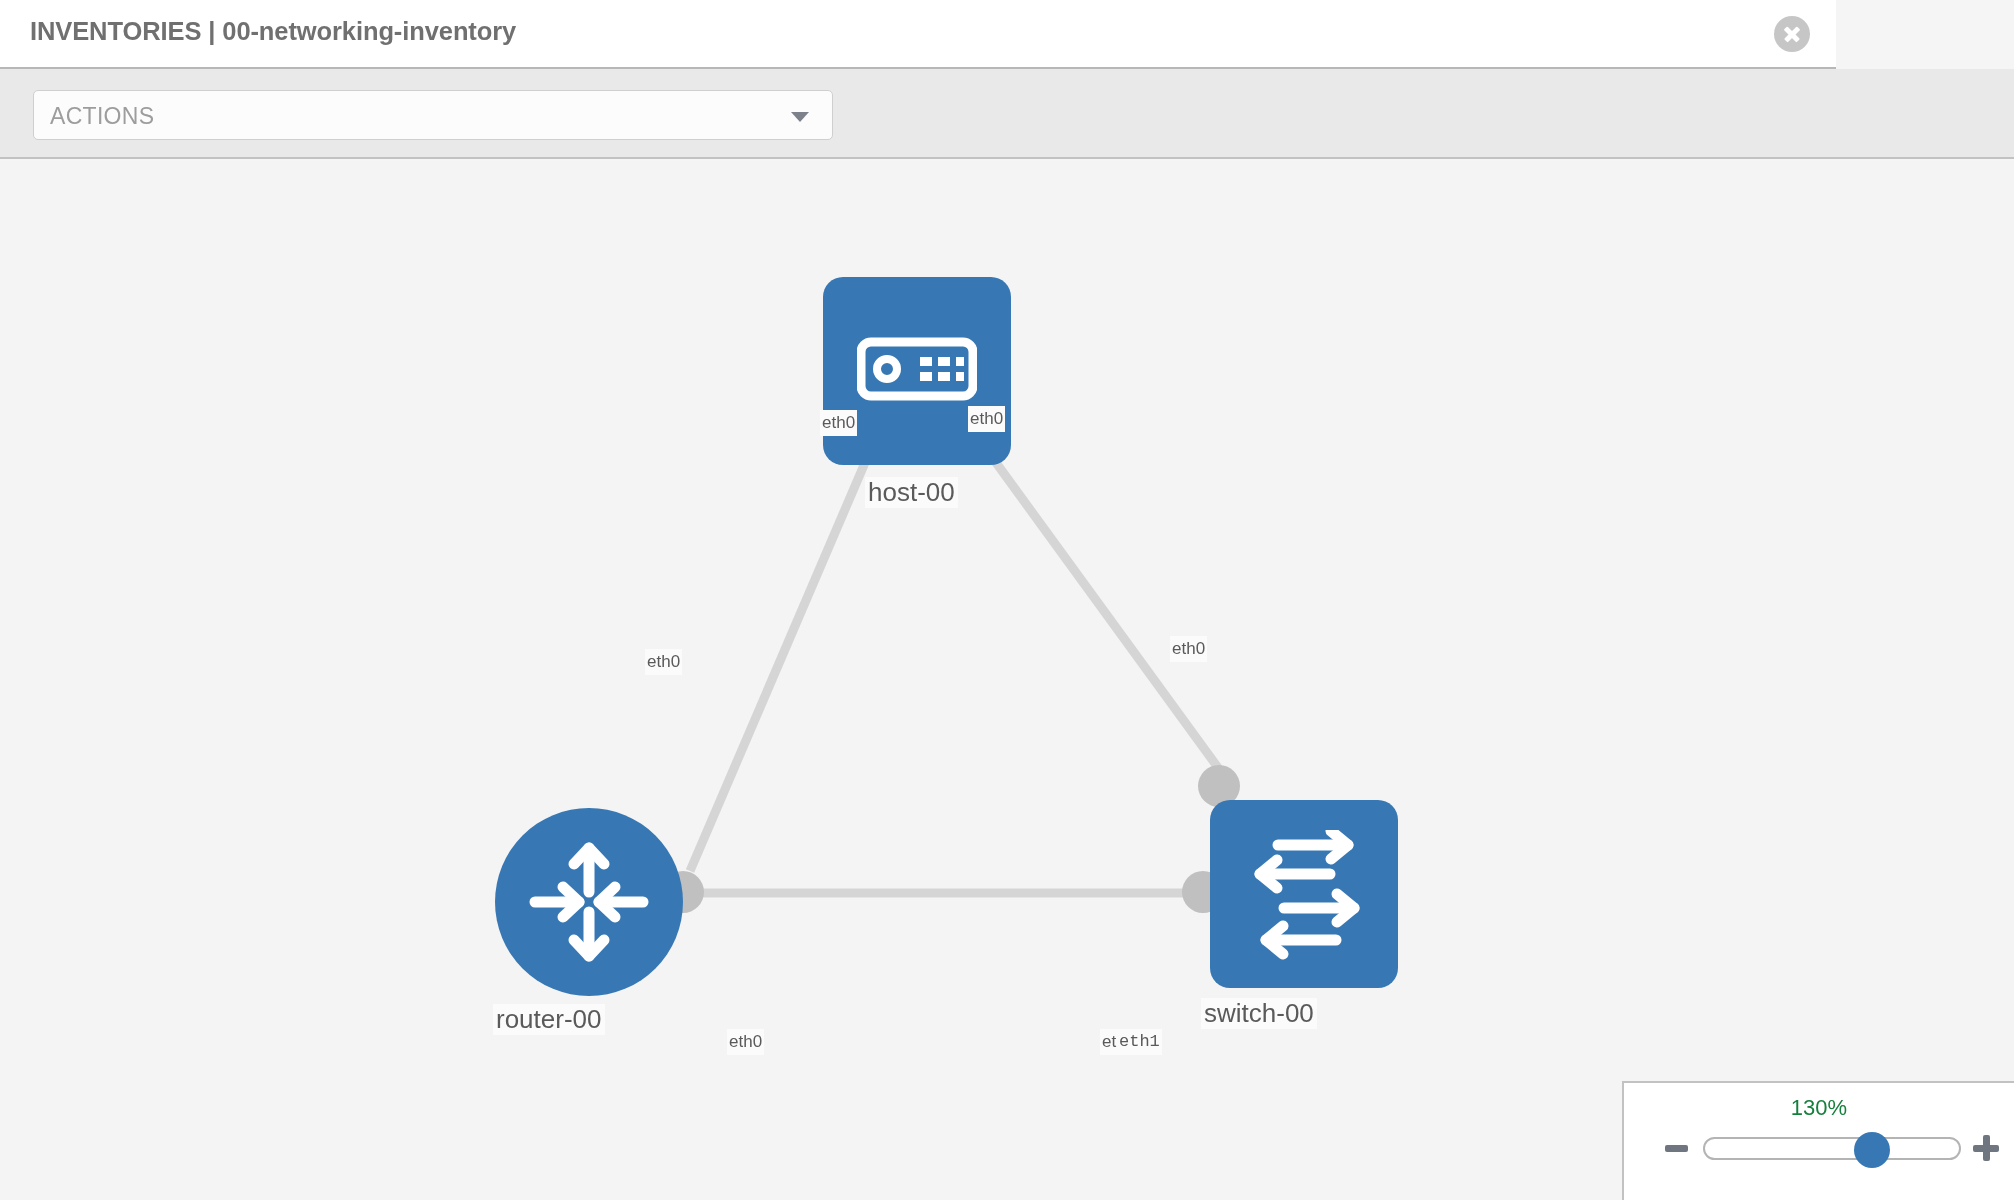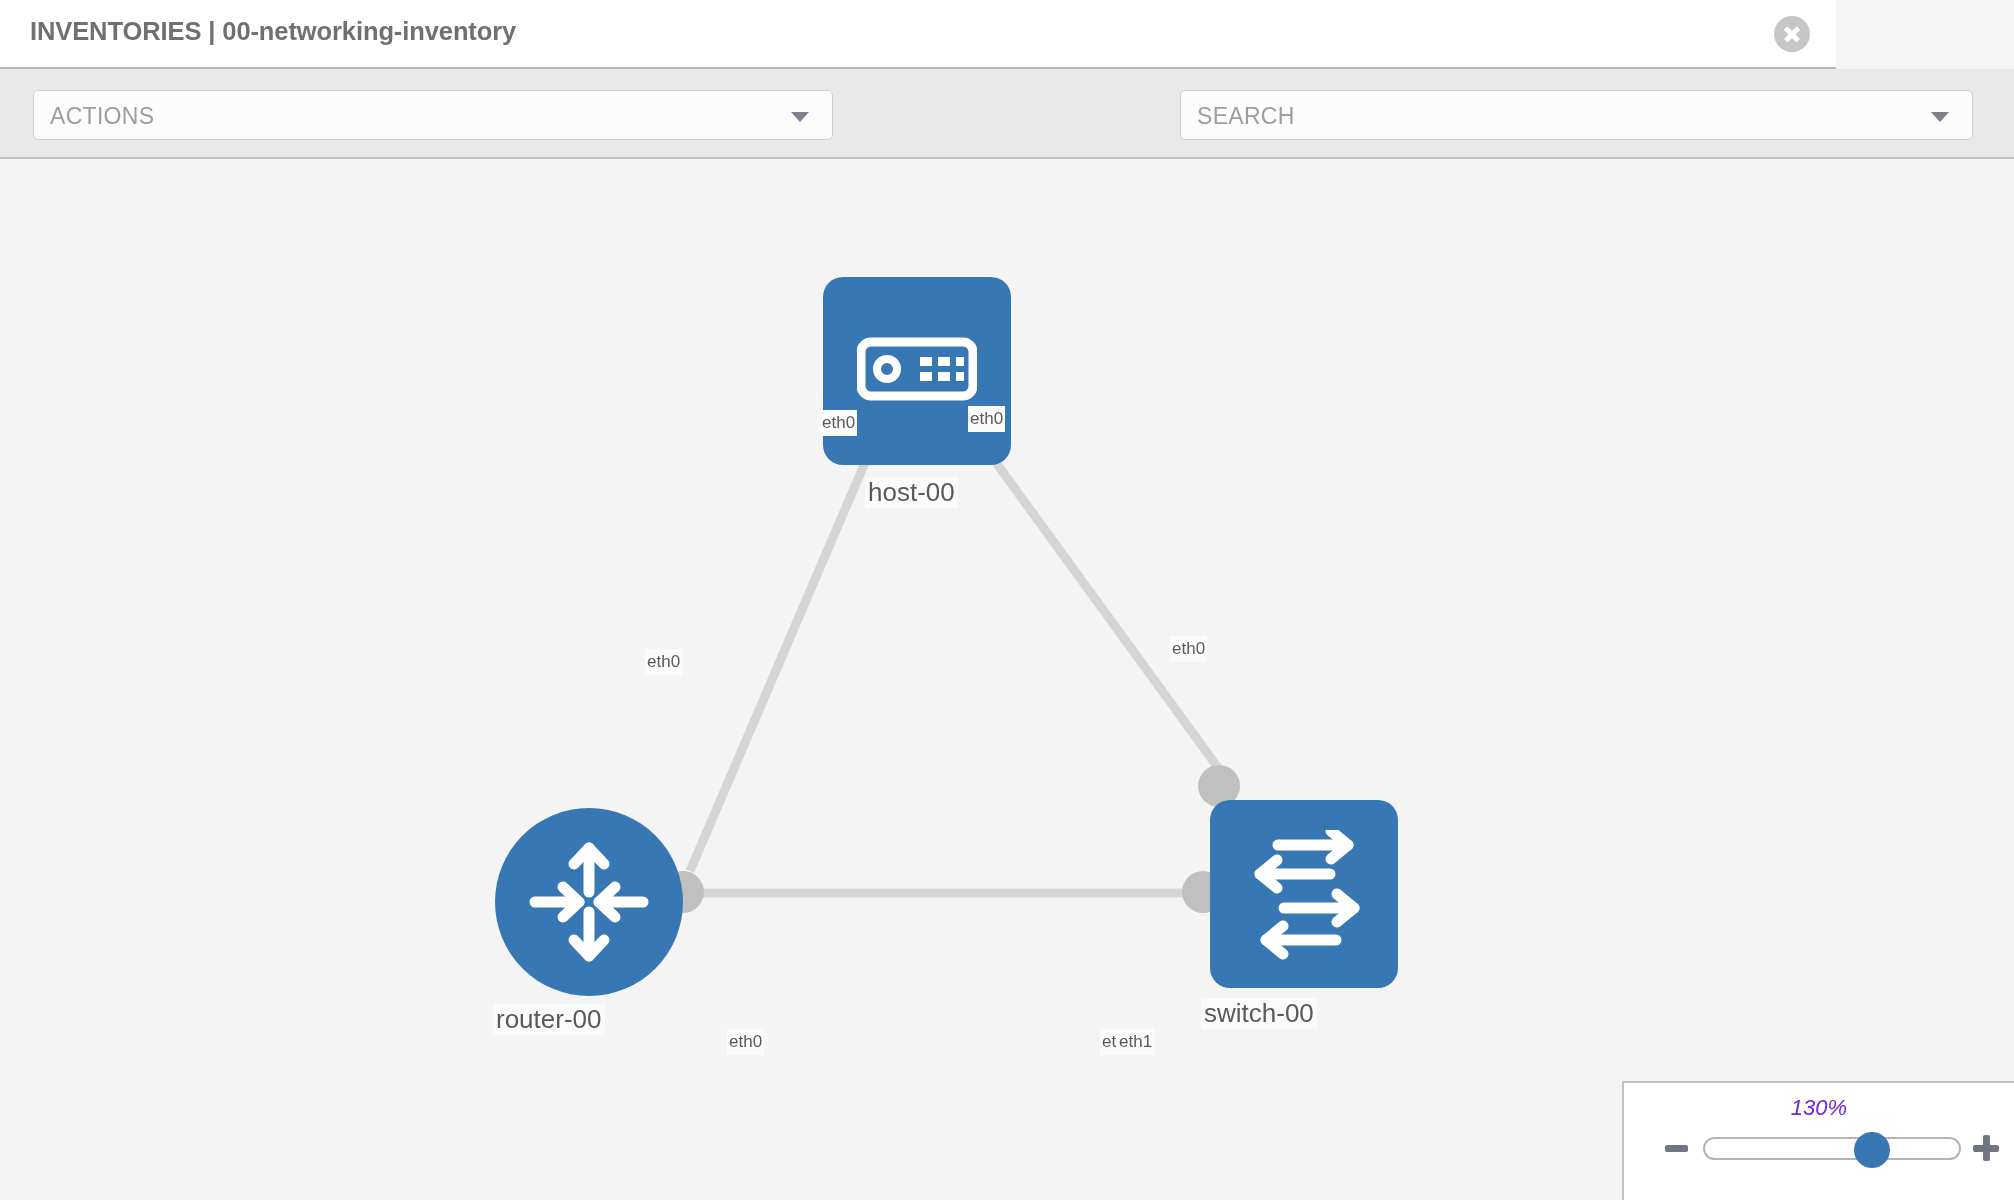--- a/index.html
+++ b/index.html
@@ -168,22 +168,21 @@
     width: 392px; height: 119px;
     background: #ffffff;
     border-top: 2px solid #c2c2c2;
     border-left: 2px solid #c2c2c2;
   }
   .zoom-level {
     position: absolute;
     top: 12px; left: 0; right: 0;
     text-align: center;
     font-size: 22px;
-    color: #6d28d9;
-    font-style: italic;
+    color: #15803d;
   }
   .zoom-minus {
     position: absolute;
     left: 41px; top: 62px;
     width: 23px; height: 7px;
     background: #6f7680;
     border-radius: 2px;
     cursor: pointer;
   }
   .zoom-plus {
@@ -248,24 +247,20 @@
       <svg width="40" height="40" viewBox="0 0 24 24">
         <g fill="none" stroke="#7c818c" stroke-width="2.4" stroke-linecap="round">
           <circle cx="8.4" cy="8.4" r="4.6" fill="none"></circle>
           <path d="M11.8 11.8 L20.4 20.4"></path>
           <path d="M17.3 17.3 L20.2 14.6"></path>
           <path d="M20.2 20.6 L22.6 18.2"></path>
         </g>
       </svg>
     </div>
 
-    <div class="search-box">
-      <div class="label">SEARCH</div>
-      <div class="caret"></div>
-    </div>
   </div>
 
   <div class="canvas">
 
     <svg class="canvas-svg" width="2014" height="1039">
 
       <line x1="885" y1="255" x2="690" y2="710" stroke="#d5d5d5" stroke-width="9"></line>
 
       <line x1="962" y1="255" x2="1235" y2="630" stroke="#d5d5d5" stroke-width="9"></line>
 
@@ -334,21 +329,21 @@
       </svg>
       <div class="node-label" style="left:-9px; top:198px;">switch-00</div>
     </div>
 
     <div class="edge-label" style="left:820px; top:249px;">eth0</div>
     <div class="edge-label" style="left:968px; top:245px;">eth0</div>
     <div class="edge-label" style="left:645px; top:488px;">eth0</div>
     <div class="edge-label" style="left:1170px; top:475px;">eth0</div>
     <div class="edge-label" style="left:727px; top:868px;">eth0</div>
     <div class="edge-label" style="left:1100px; top:868px;">eth0</div>
-    <div class="edge-label" style="left:1117px; top:868px;">eth1</div>
+    <div class="edge-label" style="left:1117px; top:868px;font-family:Liberation Mono, monospace;">eth1</div>
   </div>
 
   <div class="zoom-panel">
     <div class="zoom-level">130%</div>
     <div class="zoom-minus"></div>
     <div class="zoom-track">
       <div class="zoom-thumb" id="zoom-thumb" style="left: 148.74px;"></div>
     </div>
     <div class="zoom-plus">
       <div class="ph"></div>

